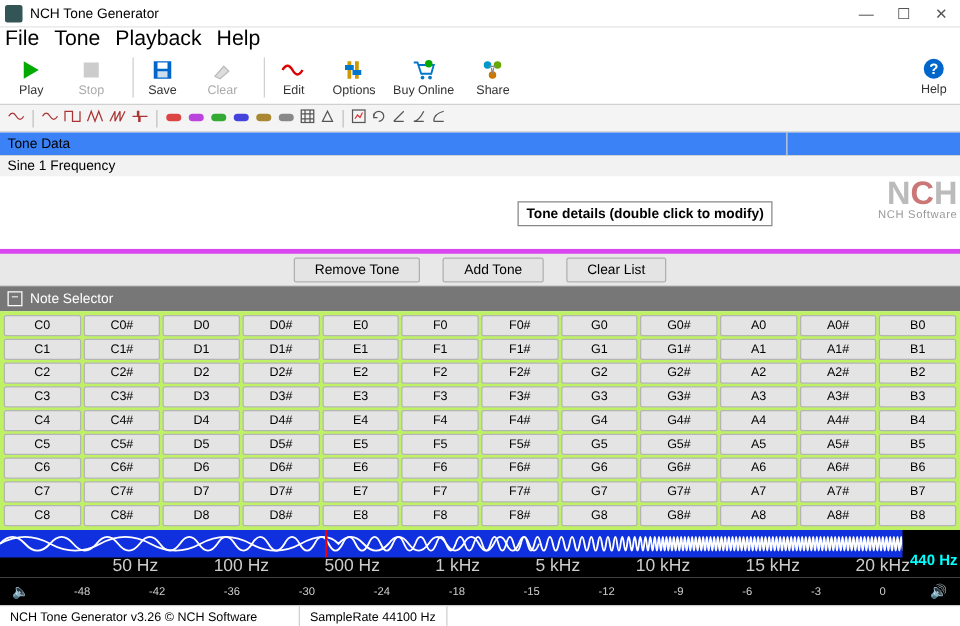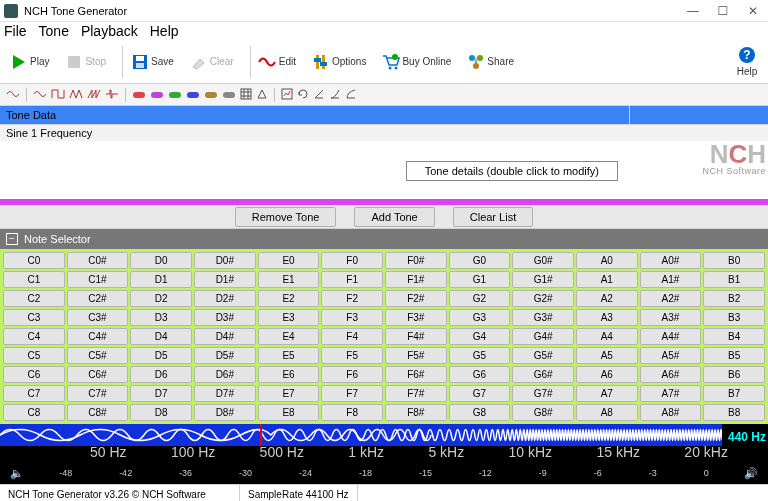--- a/index.html
+++ b/index.html
@@ -1,53 +1,53 @@
 <!DOCTYPE html>
 <html><head>
 <meta charset="utf-8">
 <style>
   * { box-sizing: border-box; margin: 0; padding: 0; }
   body { font-family: "Segoe UI", Tahoma, Arial, sans-serif; font-size: 11px; background: #fff; width: 768px; height: 501px; overflow: hidden; }
   .titlebar { height: 22px; background: #fff; border-bottom: 1px solid #e5e5e5; display: flex; align-items: center; padding: 0 4px; position: relative; }
   .titlebar .app-icon { width: 14px; height: 14px; background: #355; margin-right: 6px; border-radius: 2px; }
   .win-controls { position: absolute; right: 0; top: 0; display: flex; }
   .win-controls div { width: 30px; height: 22px; display: flex; align-items: center; justify-content: center; font-size: 12px; color: #555; }
-  .menubar { height: 18px; display: flex; align-items: center; padding: 0 4px; font-size: 14px; }
+  .menubar { height: 18px; display: flex; align-items: center; padding: 0 4px; font-size: 17px; }
   .menubar span { margin-right: 12px; }
   .toolbar { height: 44px; display: flex; align-items: center; padding: 0 8px; border-bottom: 1px solid #d0d0d0; position: relative; }
-  .tool-item { display: flex; align-items: center; justify-content: center; margin-right: 14px; min-width: 34px; font-size: 10px; color: #333; }
+  .tool-item { display: flex; flex-direction: column; align-items: center; justify-content: center; margin-right: 14px; min-width: 34px; font-size: 10px; color: #333; }
   .tool-item.disabled { color: #aaa; }
   .tool-icon { width: 22px; height: 22px; display: flex; align-items: center; justify-content: center; font-size: 16px; }
   .tool-sep { width: 1px; height: 32px; background: #d0d0d0; margin: 0 6px 0 2px; }
   .help-item { position: absolute; right: 10px; top: 4px; display: flex; flex-direction: column; align-items: center; font-size: 10px; color: #333; }
   .sub-toolbar { height: 22px; display: flex; align-items: center; padding: 0 6px; background: #f4f4f4; border-bottom: 1px solid #d0d0d0; gap: 4px; }
   .sub-toolbar .sep { width: 1px; height: 14px; background: #c0c0c0; margin: 0 2px; }
   .grid-header { display: flex; border-bottom: 1px solid #d0d0d0; background: #3b82f6; }
   .gh-tone { width: 630px; padding: 3px 6px; border-right: 1px solid #d0d0d0; font-size: 11px; }
   .gh-values { flex: 1; padding: 3px 6px; font-size: 11px; }
   .grid-body { height: 74px; position: relative; background: #fff; }
   .grid-row { display: flex; background: #f2f2f2; }
   .gr-tone { width: 630px; padding: 2px 6px; }
   .gr-val { flex: 1; padding: 2px 6px; }
-  .tooltip-box { position: absolute; right: 150px; top: 36px; border: 1px solid #888; background: #fefefe; padding: 3px 18px; font-size: 11px; }
+  .tooltip-box { position: absolute; right: 150px; top: 36px; border: 1px solid #888; background: #fefefe; padding: 3px 6px; font-size: 11px; font-weight: bold; }
   .watermark { position: absolute; right: 2px; top: 18px; text-align: right; }
   .wm-logo { font-size: 26px; font-weight: bold; line-height: 0.9; }
   .wm-n { color: #bbb; } .wm-c { color: #c77; } .wm-h { color: #bbb; }
   .wm-sub { font-size: 9px; color: #999; letter-spacing: 0.5px; }
-  .btn-row { height: 30px; display: flex; justify-content: center; align-items: center; gap: 18px; background: #e8e8e8; border-top: 6px solid #d946ef; border-bottom: 1px solid #d0d0d0; }
+  .btn-row { height: 30px; display: flex; justify-content: center; align-items: center; gap: 18px; background: #e8e8e8; border-top: 4px solid #d946ef; border-bottom: 1px solid #d0d0d0; }
   .app-btn { padding: 3px 16px; border: 1px solid #b0b0b0; background: #e4e4e4; font-size: 11px; border-radius: 2px; }
   .note-header { height: 20px; background: #777; color: #fff; display: flex; align-items: center; padding: 0 6px; font-size: 11px; }
   .note-collapse { width: 12px; height: 12px; border: 1px solid #fff; display: inline-flex; align-items: center; justify-content: center; margin-right: 6px; font-size: 10px; line-height: 1; }
   .note-grid { display: grid; grid-template-columns: repeat(12, 1fr); gap: 2px; padding: 3px; background: #bef264; }
   .note-cell { border: 1px solid #b5b5b5; text-align: center; padding: 2px 0; font-size: 10px; background: #e4e4e4; border-radius: 2px; }
   .freq-slider { height: 38px; background: #000; position: relative; display: flex; align-items: flex-end; }
   .freq-wave { position: absolute; left: 0; top: 0; height: 22px; width: calc(100% - 46px); background: linear-gradient(#1030e0,#1030e0); overflow: hidden; }
   .freq-wave svg { width: 200%; height: 22px; }
   .freq-ticks { position: absolute; bottom: 2px; color: #ccc; font-size: 14px; width: 100%; display: flex; justify-content: space-between; padding: 0 40px 0 90px; }
-  .freq-readout { position: absolute; right: 2px; top: 6px; color: #0ff; font-size: 12px; font-weight: bold; }
+  .freq-readout { position: absolute; right: 2px; top: 17px; color: #0ff; font-size: 12px; font-weight: bold; }
   .vol-slider { height: 22px; background: #000; display: flex; align-items: center; padding: 0 10px; justify-content: space-between; }
   .vol-ticks { display: flex; gap: 36px; color: #ccc; font-size: 9px; flex: 1; justify-content: space-around; margin-left: 30px; margin-right: 30px; }
   .statusbar { height: 20px; display: flex; align-items: center; border-top: 1px solid #d0d0d0; font-size: 10px; }
   .status-cell { padding: 0 8px; border-right: 1px solid #d0d0d0; height: 100%; display: flex; align-items: center; }
   .status-cell:first-child { width: 240px; }
   .marker-red { position:absolute; top:0; width:2px; height:22px; background:#e00; left:36%; }
   .wave-white path { stroke:#fff; stroke-width:1.5; fill:none; }
 </style>
 </head>
 <body>

